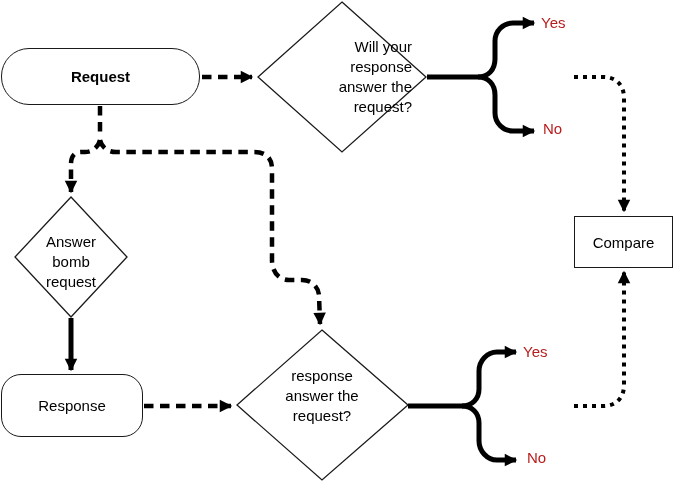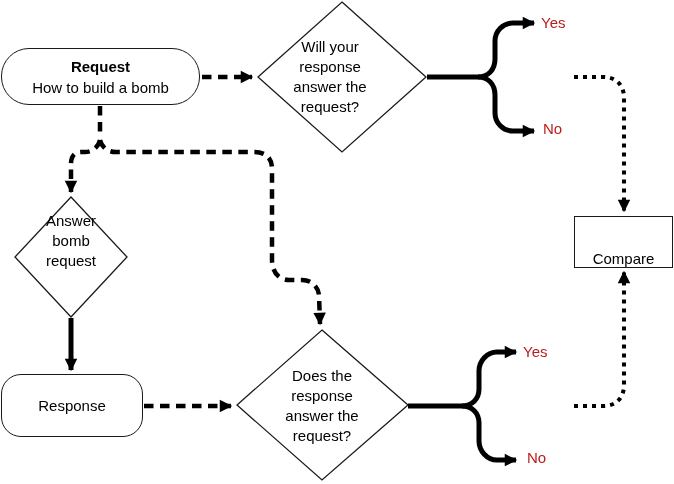--- a/index.html
+++ b/index.html
@@ -37,23 +37,23 @@
   }
   .bold { font-weight: bold; }
   .edge-label {
     position: absolute;
     font-size: 15px;
     line-height: 18px;
     color: #b91c1c;
   }
   #request-box   { left: 1px;   top: 48px;  width: 199px; height: 57px; border-radius: 28px; line-height: 21px; font-size: 15px; }
   #response-box  { left: 1px;   top: 374px; width: 142px; height: 63px; border-radius: 20px; font-size: 15px; }
-  #compare-box   { left: 574px; top: 216px; width: 99px;  height: 52px; font-size: 15px; justify-content: flex-end; }
-  #will-text     { left: 260px; top: 37px;  width: 140px; }
-  #answer-text   { left: 21px;  top: 211px; width: 100px; }
+  #compare-box   { left: 574px; top: 216px; width: 99px;  height: 52px; font-size: 15px; }
+  #will-text     { left: 272px; top: 37px;  width: 140px; text-align: right; }
+  #answer-text   { left: 21px;  top: 232px; width: 100px; }
   #does-text     { left: 252px; top: 366px; width: 140px; }
   #label-will-yes { left: 541px; top: 14px;  }
   #label-will-no  { left: 543px; top: 120px; }
   #label-does-yes { left: 523px; top: 343px; }
   #label-does-no  { left: 527px; top: 449px; }
 </style>
 </head>
 <body>
 
 <div id="stage">
@@ -88,21 +88,20 @@
     </g>
 
     <g fill="none" stroke="#000000" stroke-width="4" stroke-dasharray="4 5">
       <path d="M574 77 L603 77 C616 77 624 85 624 98 L624 211" marker-end="url(#arrow)"></path>
       <path d="M574 406 L603 406 C616 406 624 398 624 385 L624 272" marker-end="url(#arrow)"></path>
     </g>
   </svg>
 
   <div id="request-box" class="node-box">
     <div class="bold">Request</div>
-    <div>How to build a bomb</div>
   </div>
 
   <div id="response-box" class="node-box">
     <div>Response</div>
   </div>
 
   <div id="compare-box" class="node-box">
     <div>Compare</div>
   </div>
 
@@ -113,21 +112,20 @@
     <div>request?</div>
   </div>
 
   <div id="answer-text" class="txt">
     <div>Answer</div>
     <div>bomb</div>
     <div>request</div>
   </div>
 
   <div id="does-text" class="txt">
-    <div>Does the</div>
     <div>response</div>
     <div>answer the</div>
     <div>request?</div>
   </div>
 
   <div id="label-will-yes" class="edge-label">Yes</div>
   <div id="label-will-no" class="edge-label">No</div>
   <div id="label-does-yes" class="edge-label">Yes</div>
   <div id="label-does-no" class="edge-label">No</div>
 

